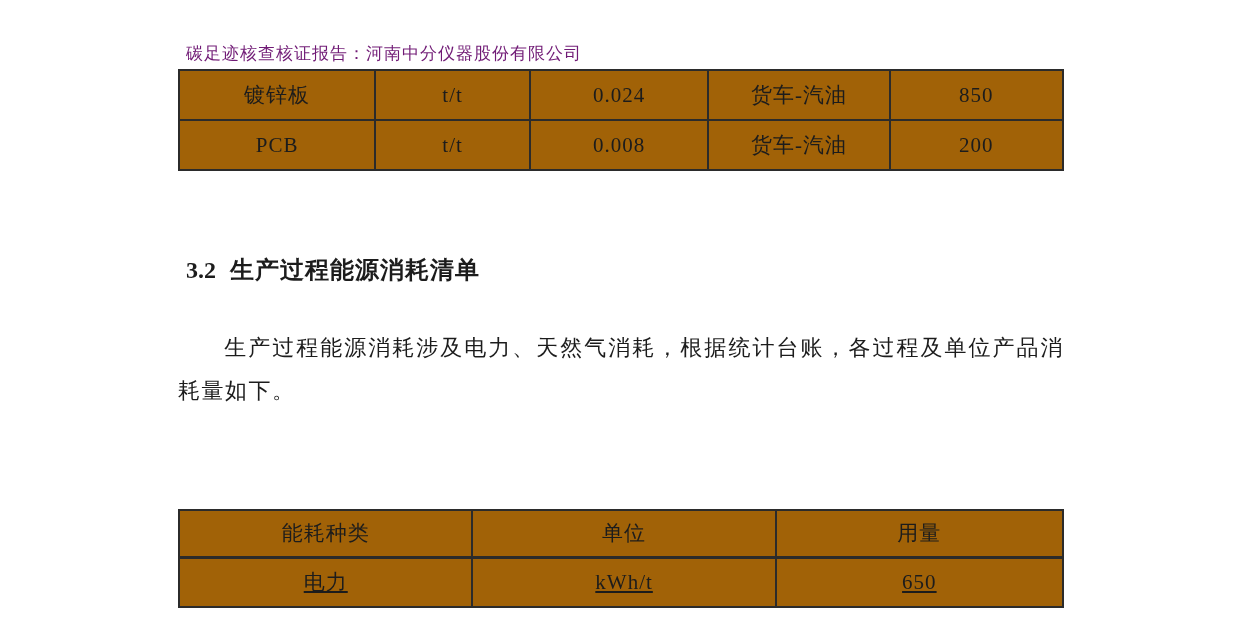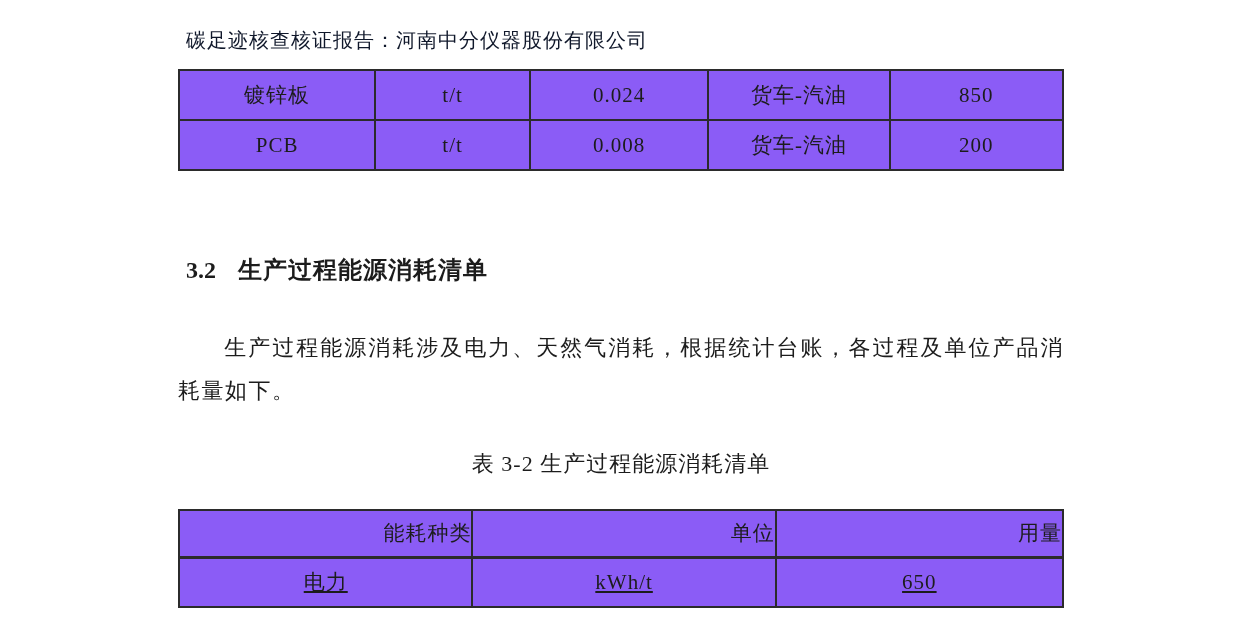--- a/index.html
+++ b/index.html
@@ -12,31 +12,31 @@
     width: 1240px;
     height: 630px;
     background: #ffffff;
     overflow: hidden;
     font-family: "Liberation Serif", "DejaVu Serif", serif;
     color: #1c1c1c;
   }
   .doc-header {
     position: absolute;
     left: 186px;
-    top: 27px;
-    font-size: 20px;
+    top: 42px;
+    font-size: 17px;
     letter-spacing: 1px;
     white-space: nowrap;
-    color: #0f172a;
+    color: #701a75;
   }
   table.tbl {
     position: absolute;
     border-collapse: collapse;
     table-layout: fixed;
-    background: #8b5cf6;
+    background: #a16207;
   }
   table.tbl td, table.tbl th {
     border: 2px solid #2b2b2b;
     text-align: center;
     vertical-align: middle;
     font-size: 21px;
     font-weight: normal;
     letter-spacing: 1px;
     padding: 0;
     overflow: hidden;
@@ -47,34 +47,34 @@
     top: 69px;
     width: 886px;
   }
   table.tbl1 tr { height: 50px; }
   table.tbl2 {
     left: 178px;
     top: 509px;
     width: 886px;
   }
   table.tbl2 thead tr { height: 47px; }
-  table.tbl2 thead th { border-bottom-width: 3px; text-align: right; }
+  table.tbl2 thead th { border-bottom-width: 3px; }
   table.tbl2 tbody tr { height: 50px; text-decoration: underline; }
   .section-heading {
     position: absolute;
     left: 186px;
     top: 254px;
     margin: 0;
     font-size: 24px;
     font-weight: bold;
     letter-spacing: 1px;
     white-space: nowrap;
   }
   .section-heading .sec-num {
-    margin-right: 22px;
+    margin-right: 14px;
     letter-spacing: 0;
   }
   .body-paragraph {
     position: absolute;
     left: 178px;
     top: 326px;
     width: 886px;
     margin: 0;
     font-size: 22px;
     line-height: 43px;
@@ -126,21 +126,20 @@
       </tr>
     </tbody>
   </table>
 
   <h2 class="section-heading">
     <span class="sec-num">3.2</span><span>生产过程能源消耗清单</span>
   </h2>
 
   <p class="body-paragraph">生产过程能源消耗涉及电力、天然气消耗，根据统计台账，各过程及单位产品消耗量如下。</p>
 
-  <div class="table-caption">表 3-2 生产过程能源消耗清单</div>
 
   <table class="tbl tbl2">
     <colgroup>
       <col style="width:33.2%">
       <col style="width:34.3%">
       <col style="width:32.5%">
     </colgroup>
     <thead>
       <tr>
         <th>能耗种类</th>

